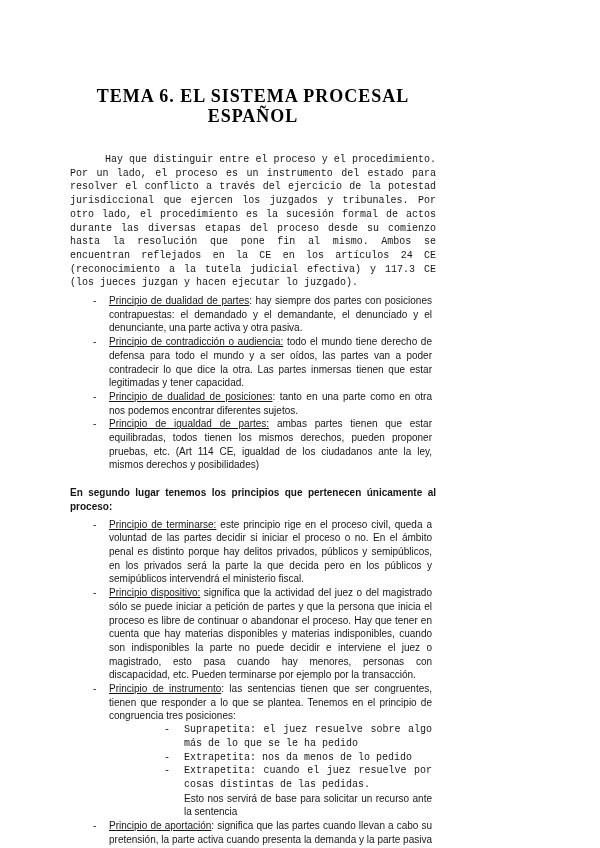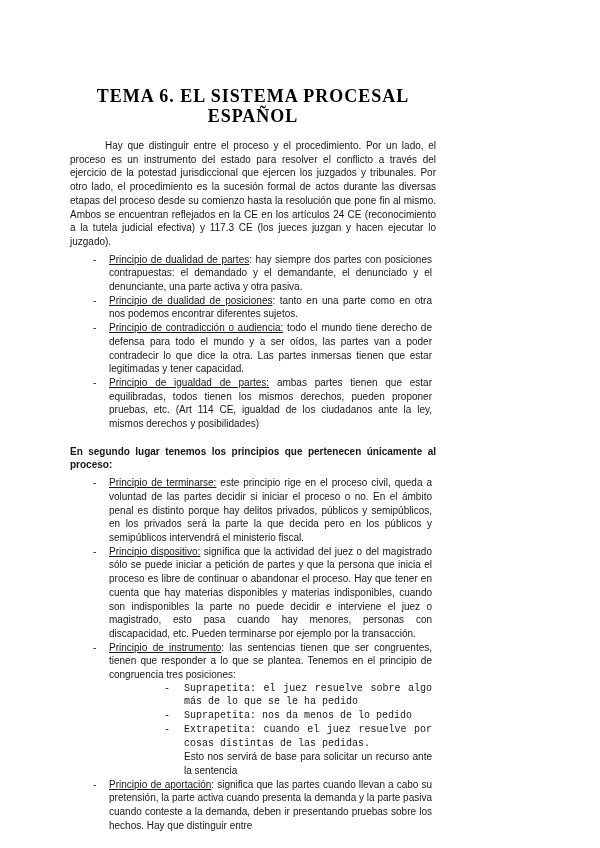--- a/index.html
+++ b/index.html
@@ -21,21 +21,21 @@
     font-weight: bold;
     font-size: 18px;
     letter-spacing: 1px;
     text-align: center;
     color: #000000;
     margin: 86px 0 0 0;
     line-height: 20px;
   }
   .para { margin: 0; text-align: justify; }
   .para.indent { text-indent: 35px; }
-  .para.first { margin-top: 13px; }
+  .para.first { margin-top: 27px; font-family: Liberation Mono, monospace; }
   .para.second-intro { margin-top: 14px; font-weight: bold; }
   ul.dash-list { list-style: none; margin: 4px; padding: 0; }
   ul.dash-list > li {
     position: relative;
     padding-left: 35px;
     text-align: justify;
   }
   ul.dash-list > li::before {
     content: "-";
     position: absolute;
@@ -63,35 +63,35 @@
 <div class="page">
   <div class="content">
 
     <h1 class="title">TEMA 6. EL SISTEMA PROCESAL ESPAÑOL</h1>
 
     <p class="para indent first">Hay que distinguir entre el proceso y el procedimiento. Por un lado, el proceso es un instrumento del estado para resolver el conflicto a través del ejercicio de la potestad jurisdiccional que ejercen los juzgados y tribunales. Por otro lado, el procedimiento es la sucesión formal de actos durante las diversas etapas del proceso desde su comienzo hasta la resolución que pone fin al mismo. Ambos se encuentran reflejados en la CE en los artículos 24 CE (reconocimiento a la tutela judicial efectiva) y 117.3 CE (los jueces juzgan y hacen ejecutar lo juzgado).</p>
 
 
     <ul class="dash-list">
       <li><span class="term">Principio de dualidad de partes</span><span>: hay siempre dos partes con posiciones contrapuestas: el demandado y el demandante, el denunciado y el denunciante, una parte activa y otra pasiva.</span></li>
+      <li><span class="term">Principio de contradicción o audiencia:</span><span> todo el mundo tiene derecho de defensa para todo el mundo y a ser oídos, las partes van a poder contradecir lo que dice la otra. Las partes inmersas tienen que estar legitimadas y tener capacidad.</span></li>
       <li><span class="term">Principio de dualidad de posiciones</span><span>: tanto en una parte como en otra nos podemos encontrar diferentes sujetos.</span></li>
-      <li><span class="term">Principio de contradicción o audiencia:</span><span> todo el mundo tiene derecho de defensa para todo el mundo y a ser oídos, las partes van a poder contradecir lo que dice la otra. Las partes inmersas tienen que estar legitimadas y tener capacidad.</span></li>
       <li><span class="term">Principio de igualdad de partes:</span><span> ambas partes tienen que estar equilibradas, todos tienen los mismos derechos, pueden proponer pruebas, etc. (Art 114 CE, igualdad de los ciudadanos ante la ley, mismos derechos y posibilidades)</span></li>
     </ul>
 
     <p class="para second-intro">En segundo lugar tenemos los principios que pertenecen únicamente al proceso:</p>
 
     <ul class="dash-list">
       <li><span class="term">Principio de terminarse:</span><span> este principio rige en el proceso civil, queda a voluntad de las partes decidir si iniciar el proceso o no. En el ámbito penal es distinto porque hay delitos privados, públicos y semipúblicos, en los privados será la parte la que decida pero en los públicos y semipúblicos intervendrá el ministerio fiscal.</span></li>
       <li><span class="term">Principio dispositivo:</span><span> significa que la actividad del juez o del magistrado sólo se puede iniciar a petición de partes y que la persona que inicia el proceso es libre de continuar o abandonar el proceso. Hay que tener en cuenta que hay materias disponibles y materias indisponibles, cuando son indisponibles la parte no puede decidir e interviene el juez o magistrado, esto pasa cuando hay menores, personas con discapacidad, etc. Pueden terminarse por ejemplo por la transacción.</span></li>
       <li>
         <span class="term">Principio de instrumento</span><span>: las sentencias tienen que ser congruentes, tienen que responder a lo que se plantea. Tenemos en el principio de congruencia tres posiciones:</span>
         <ul class="dash-sublist">
           <li>Suprapetita: el juez resuelve sobre algo más de lo que se le ha pedido</li>
-          <li>Suprapetita: nos da menos de lo pedido</li>
+          <li>Extrapetita: nos da menos de lo pedido</li>
           <li>Extrapetita: cuando el juez resuelve por cosas distintas de las pedidas.</li>
         </ul>
         <div class="note">Esto nos servirá de base para solicitar un recurso ante la sentencia</div>
       </li>
       <li><span class="term">Principio de aportación</span><span>: significa que las partes cuando llevan a cabo su pretensión, la parte activa cuando presenta la demanda y la parte pasiva cuando conteste a la demanda, deben ir presentando pruebas sobre los hechos. Hay que distinguir entre</span></li>
     </ul>
 
   </div>
 </div>
 

